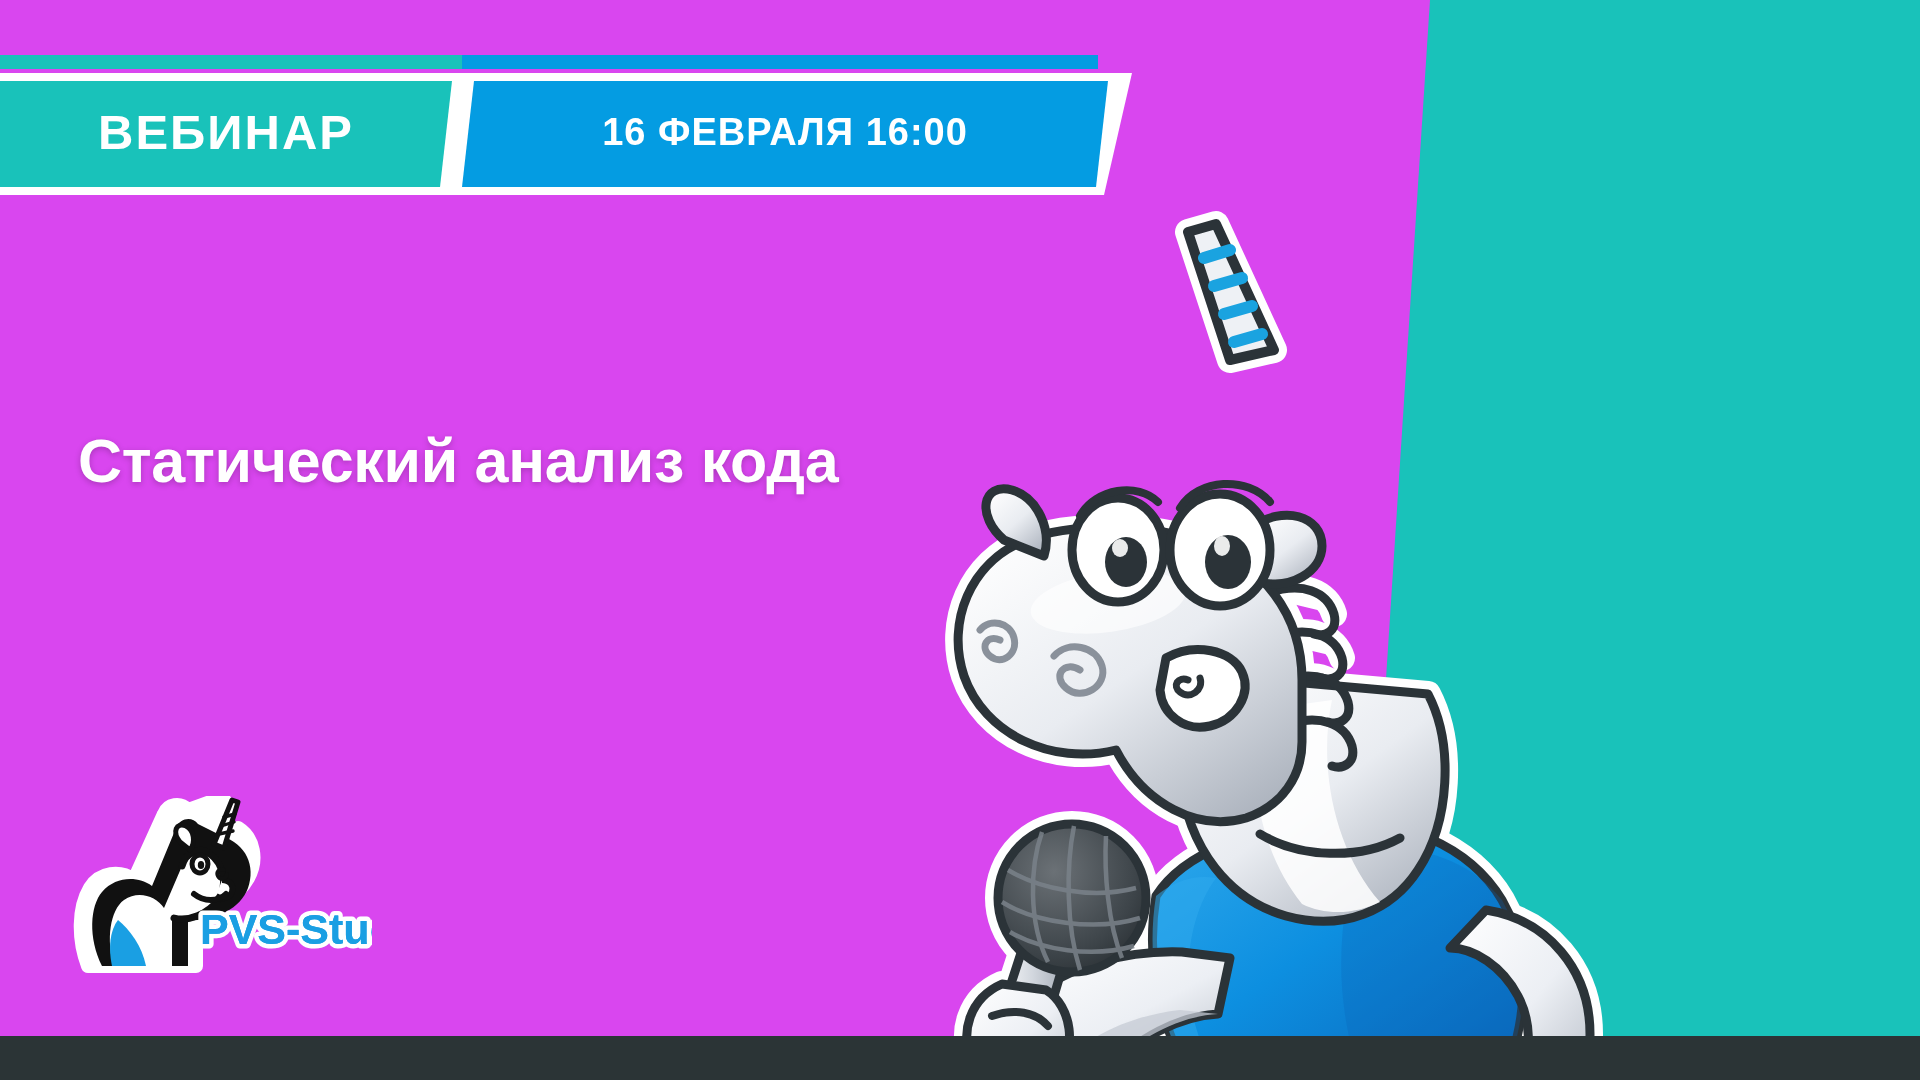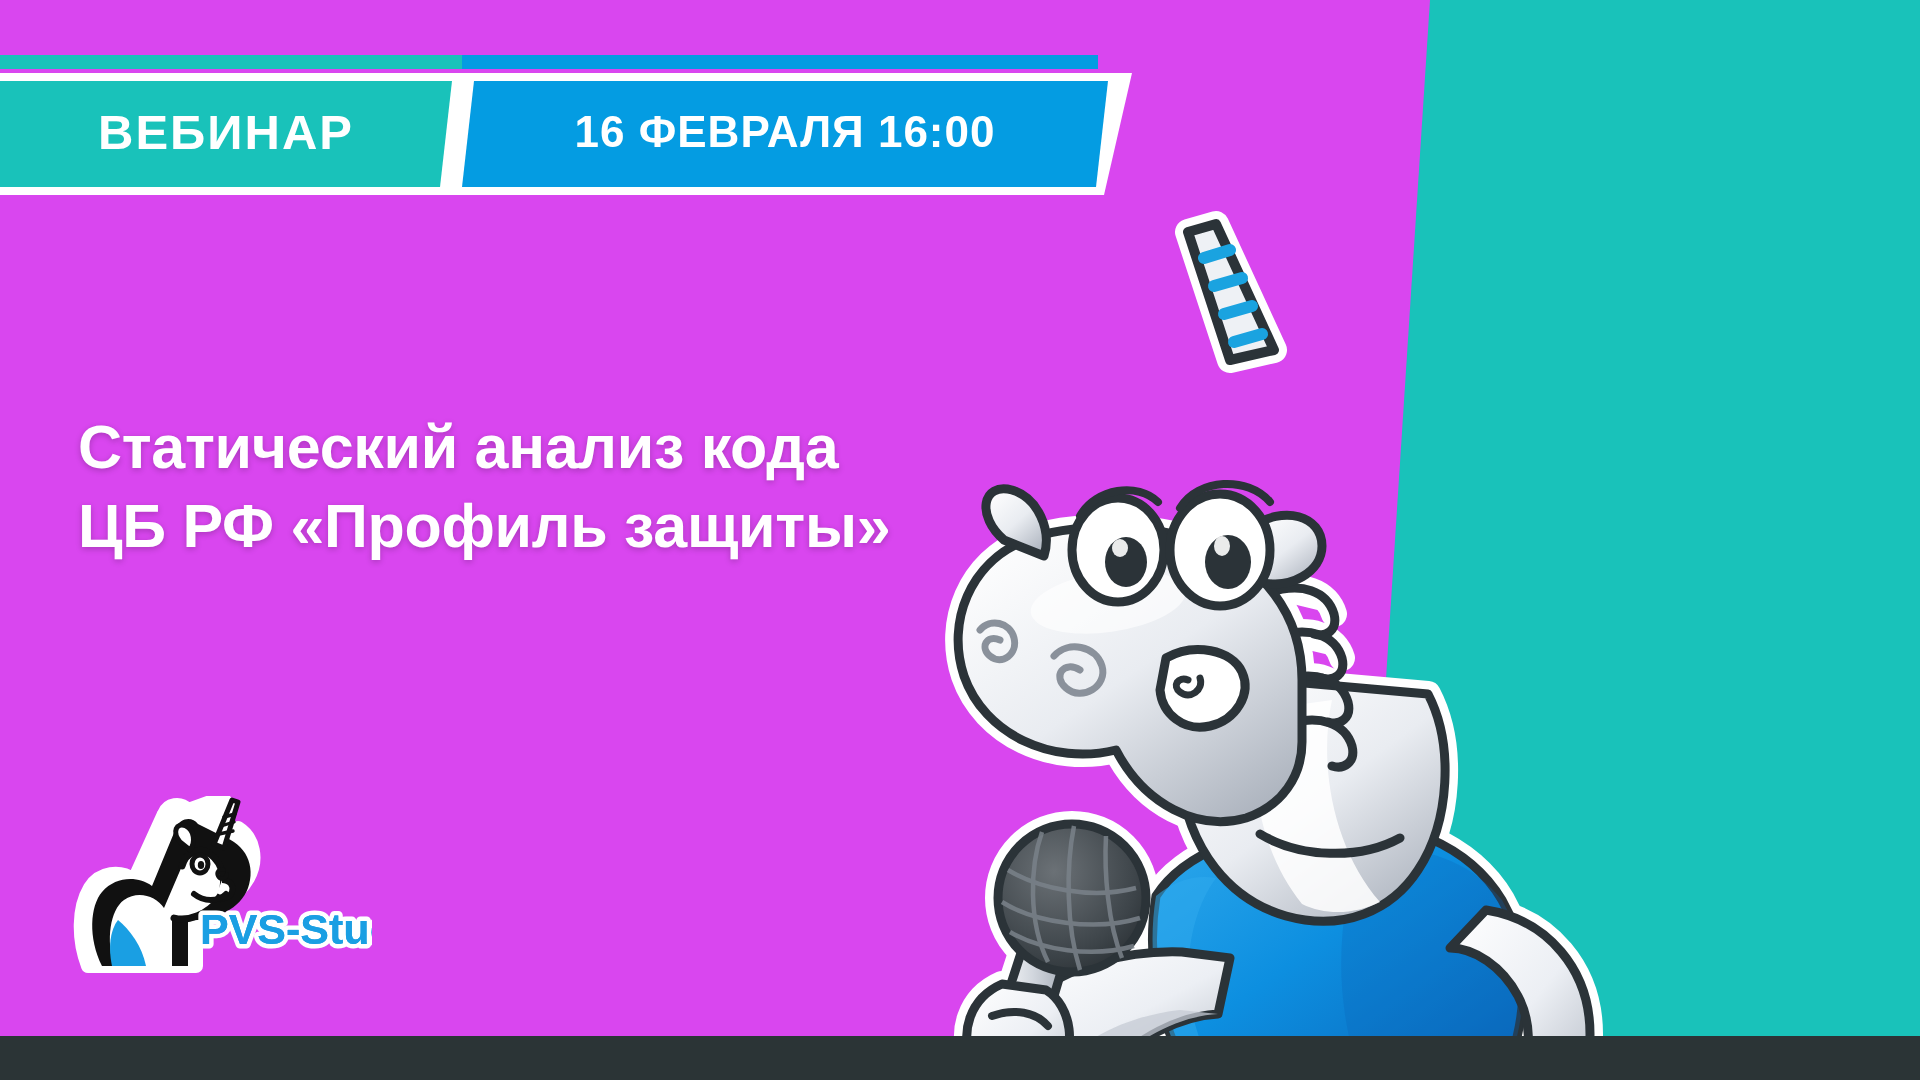--- a/index.html
+++ b/index.html
@@ -101,29 +101,29 @@
     color: #ffffff;
     font-weight: bold;
     font-size: 49px;
     letter-spacing: 2px;
     line-height: 1;
     font-family: "Liberation Sans", sans-serif;
     transform: translateY(-2px);
     white-space: nowrap;
   }
   .ribbon-label.date {
-    font-size: 44px;
+    font-size: 38px;
     letter-spacing: 1px;
   }
 
   
   .headline {
     position: absolute;
     left: 78px;
-    top: 408px;
+    top: 422px;
     width: 1060px;
     color: #ffffff;
     font-size: 61px;
     font-weight: bold;
     line-height: 1.30;
     letter-spacing: -0.3px;
     text-shadow: 0 2px 6px rgba(0,0,0,0.22);
   }
   .headline .ln { display: block; white-space: nowrap; }
 
@@ -164,21 +164,20 @@
       <span class="ribbon-label">ВЕБИНАР</span>
     </div>
 
     <div class="ribbon-blue">
       <span class="ribbon-label date">16 ФЕВРАЛЯ 16:00</span>
     </div>
   </div>
 
   <div class="headline">
     <span class="ln">Статический анализ кода</span>
-    <span class="ln">ЦБ РФ «Профиль защиты»</span>
   </div>
 
   <div class="logo">
     <svg viewBox="0 0 300 182" xmlns="http://www.w3.org/2000/svg" aria-hidden="true">
       <g>
 
         <path d="M116 14 C108 6 96 8 92 18 L62 84 C48 74 28 76 18 92 C6 112 6 144 16 170 L124 170 L124 112 C144 112 166 100 176 82 C186 64 182 42 166 32 L150 40 L155 14 C157 6 150 0 144 4 L116 14 Z" fill="#ffffff" stroke="#ffffff" stroke-width="14" stroke-linejoin="round"></path>
 
         <path d="M30 170 C16 142 18 110 30 96 C44 80 66 80 80 90 L104 32 C108 22 120 20 126 28 L150 40 C174 48 184 70 176 92 C168 114 140 126 116 124 L116 170 Z" fill="#111111"></path>
 

